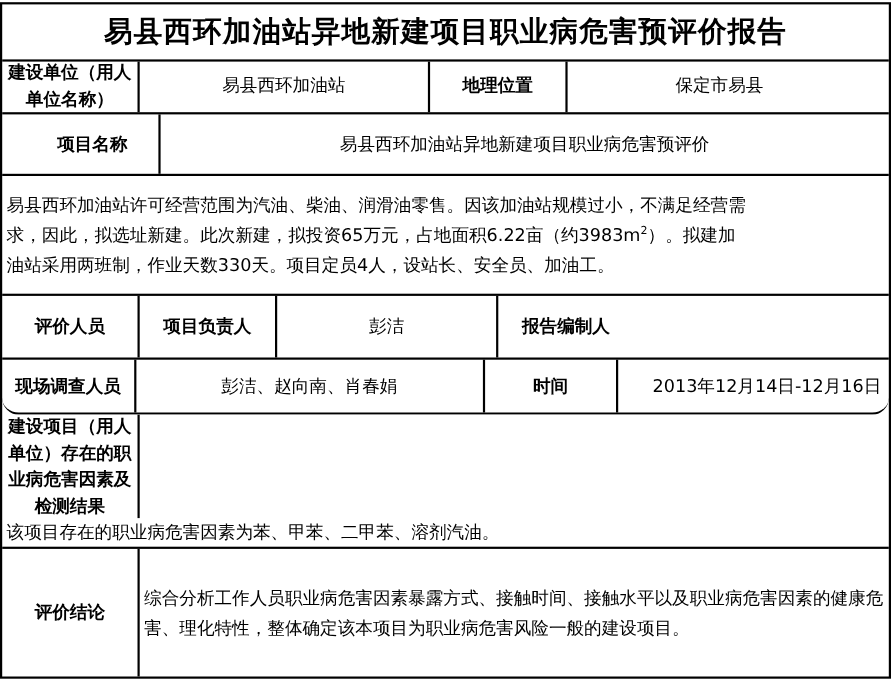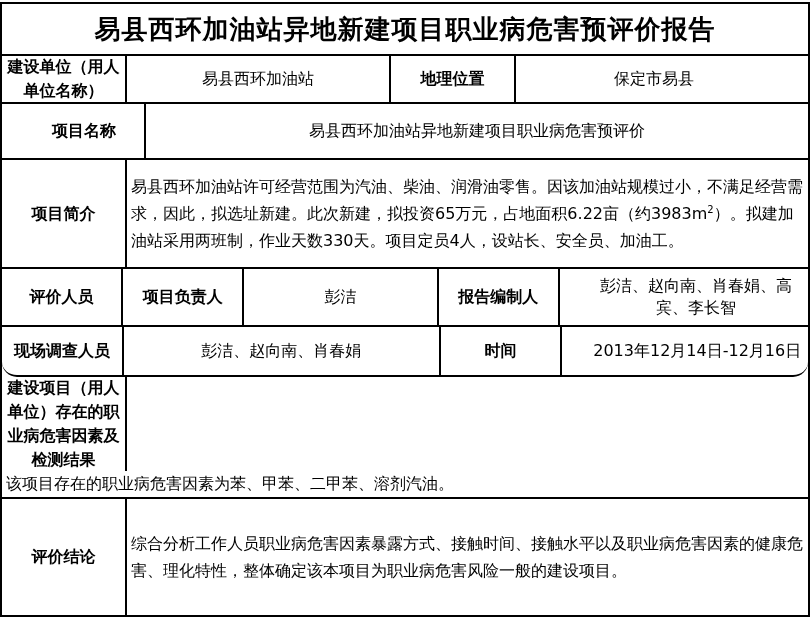--- a/index.html
+++ b/index.html
@@ -88,32 +88,30 @@
     <div class="cell label w187">地理位置</div>
     <div class="cell w228">保定市易县</div>
   </div>
 
   <div class="row r2">
     <div class="cell label w123">项目名称</div>
     <div class="cell w681">易县西环加油站异地新建项目职业病危害预评价</div>
   </div>
 
   <div class="row r3">
-    <div class="cell label w123">项目简介</div>
     <div class="cell w681">
       <p class="para"><span>易县西环加油站许可经营范围为汽油、柴油、润滑油零售。因该加油站规模过小，不满足经营需求，因此，拟选址新建。此次新建，拟投资65万元，占地面积6.22亩（约3983m</span><sup class="sq">2</sup><span>）。拟建加油站采用两班制，作业天数330天。项目定员4人，设站长、安全员、加油工。</span></p>
     </div>
   </div>
 
   <div class="row r4">
     <div class="cell label w123">评价人员</div>
     <div class="cell label w125">项目负责人</div>
     <div class="cell w199">彭洁</div>
     <div class="cell label w125">报告编制人</div>
-    <div class="cell w228 names">彭洁、赵向南、肖春娟、高宾、李长智</div>
   </div>
 
   <div class="row r5">
     <div class="cell label w123">现场调查人员</div>
     <div class="cell w324">彭洁、赵向南、肖春娟</div>
     <div class="cell label w125">时间</div>
     <div class="cell w228">2013年12月14日-12月16日</div>
   </div>
 
   <div class="row r6">

